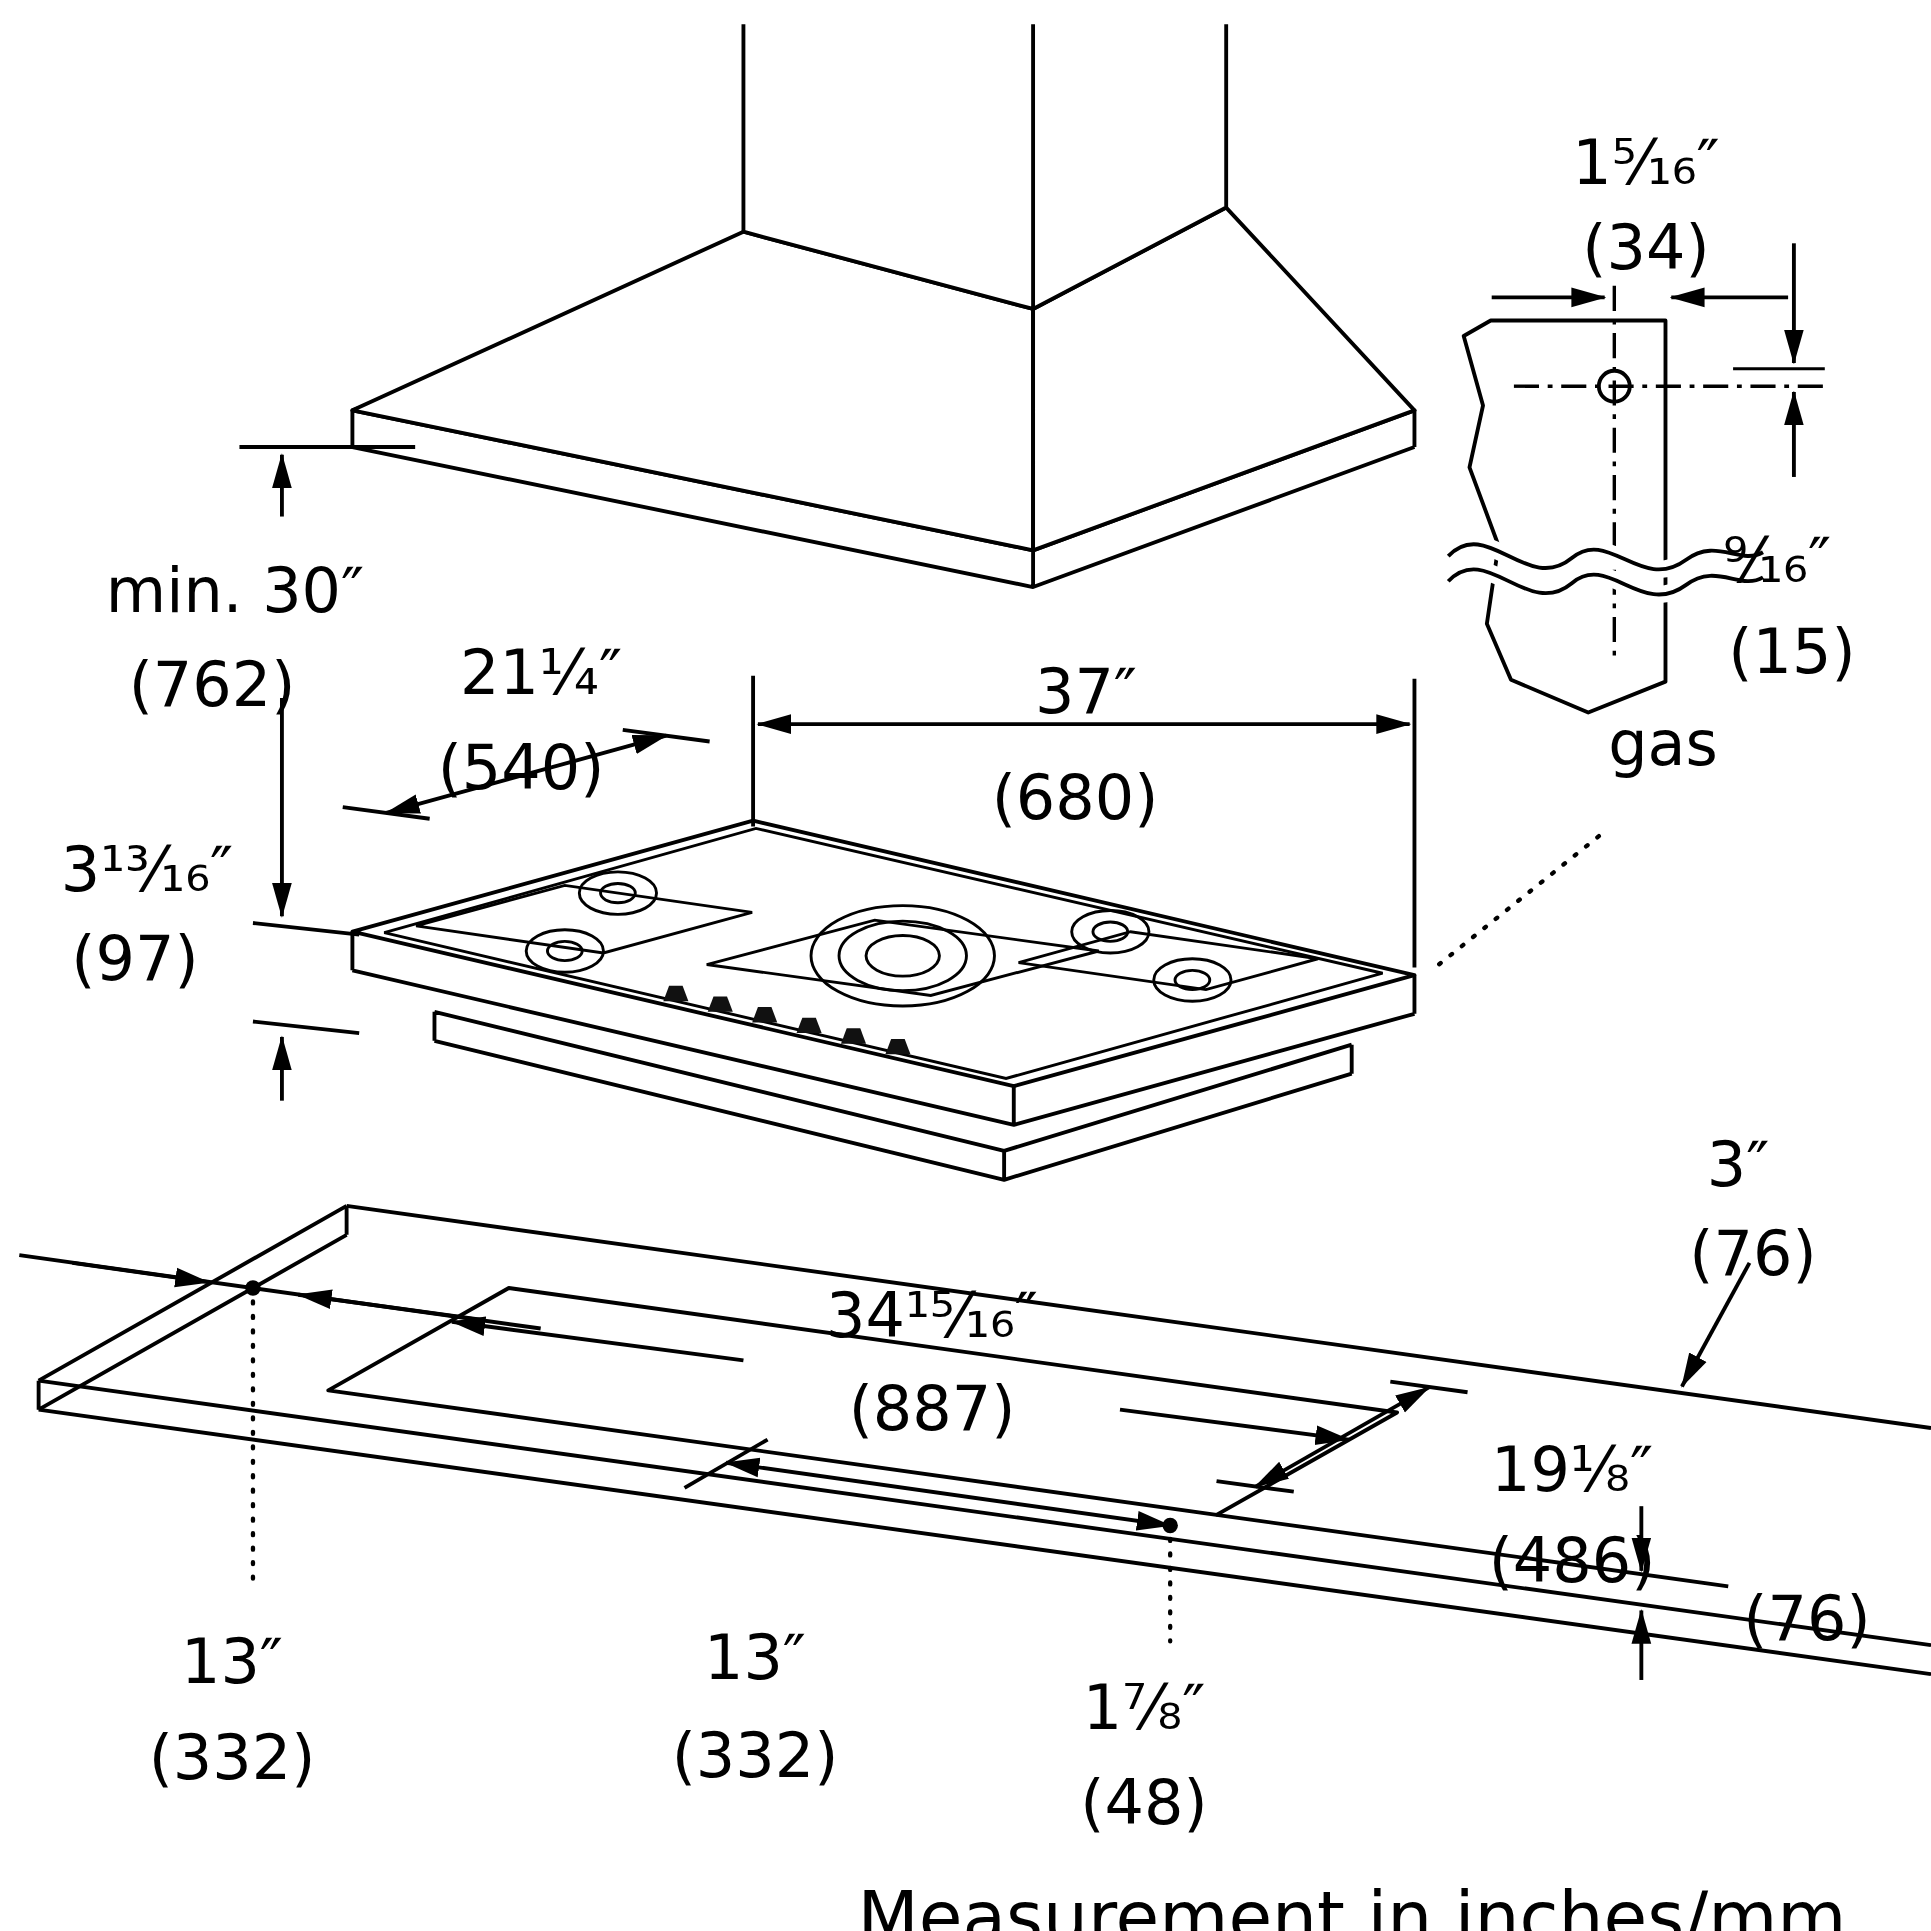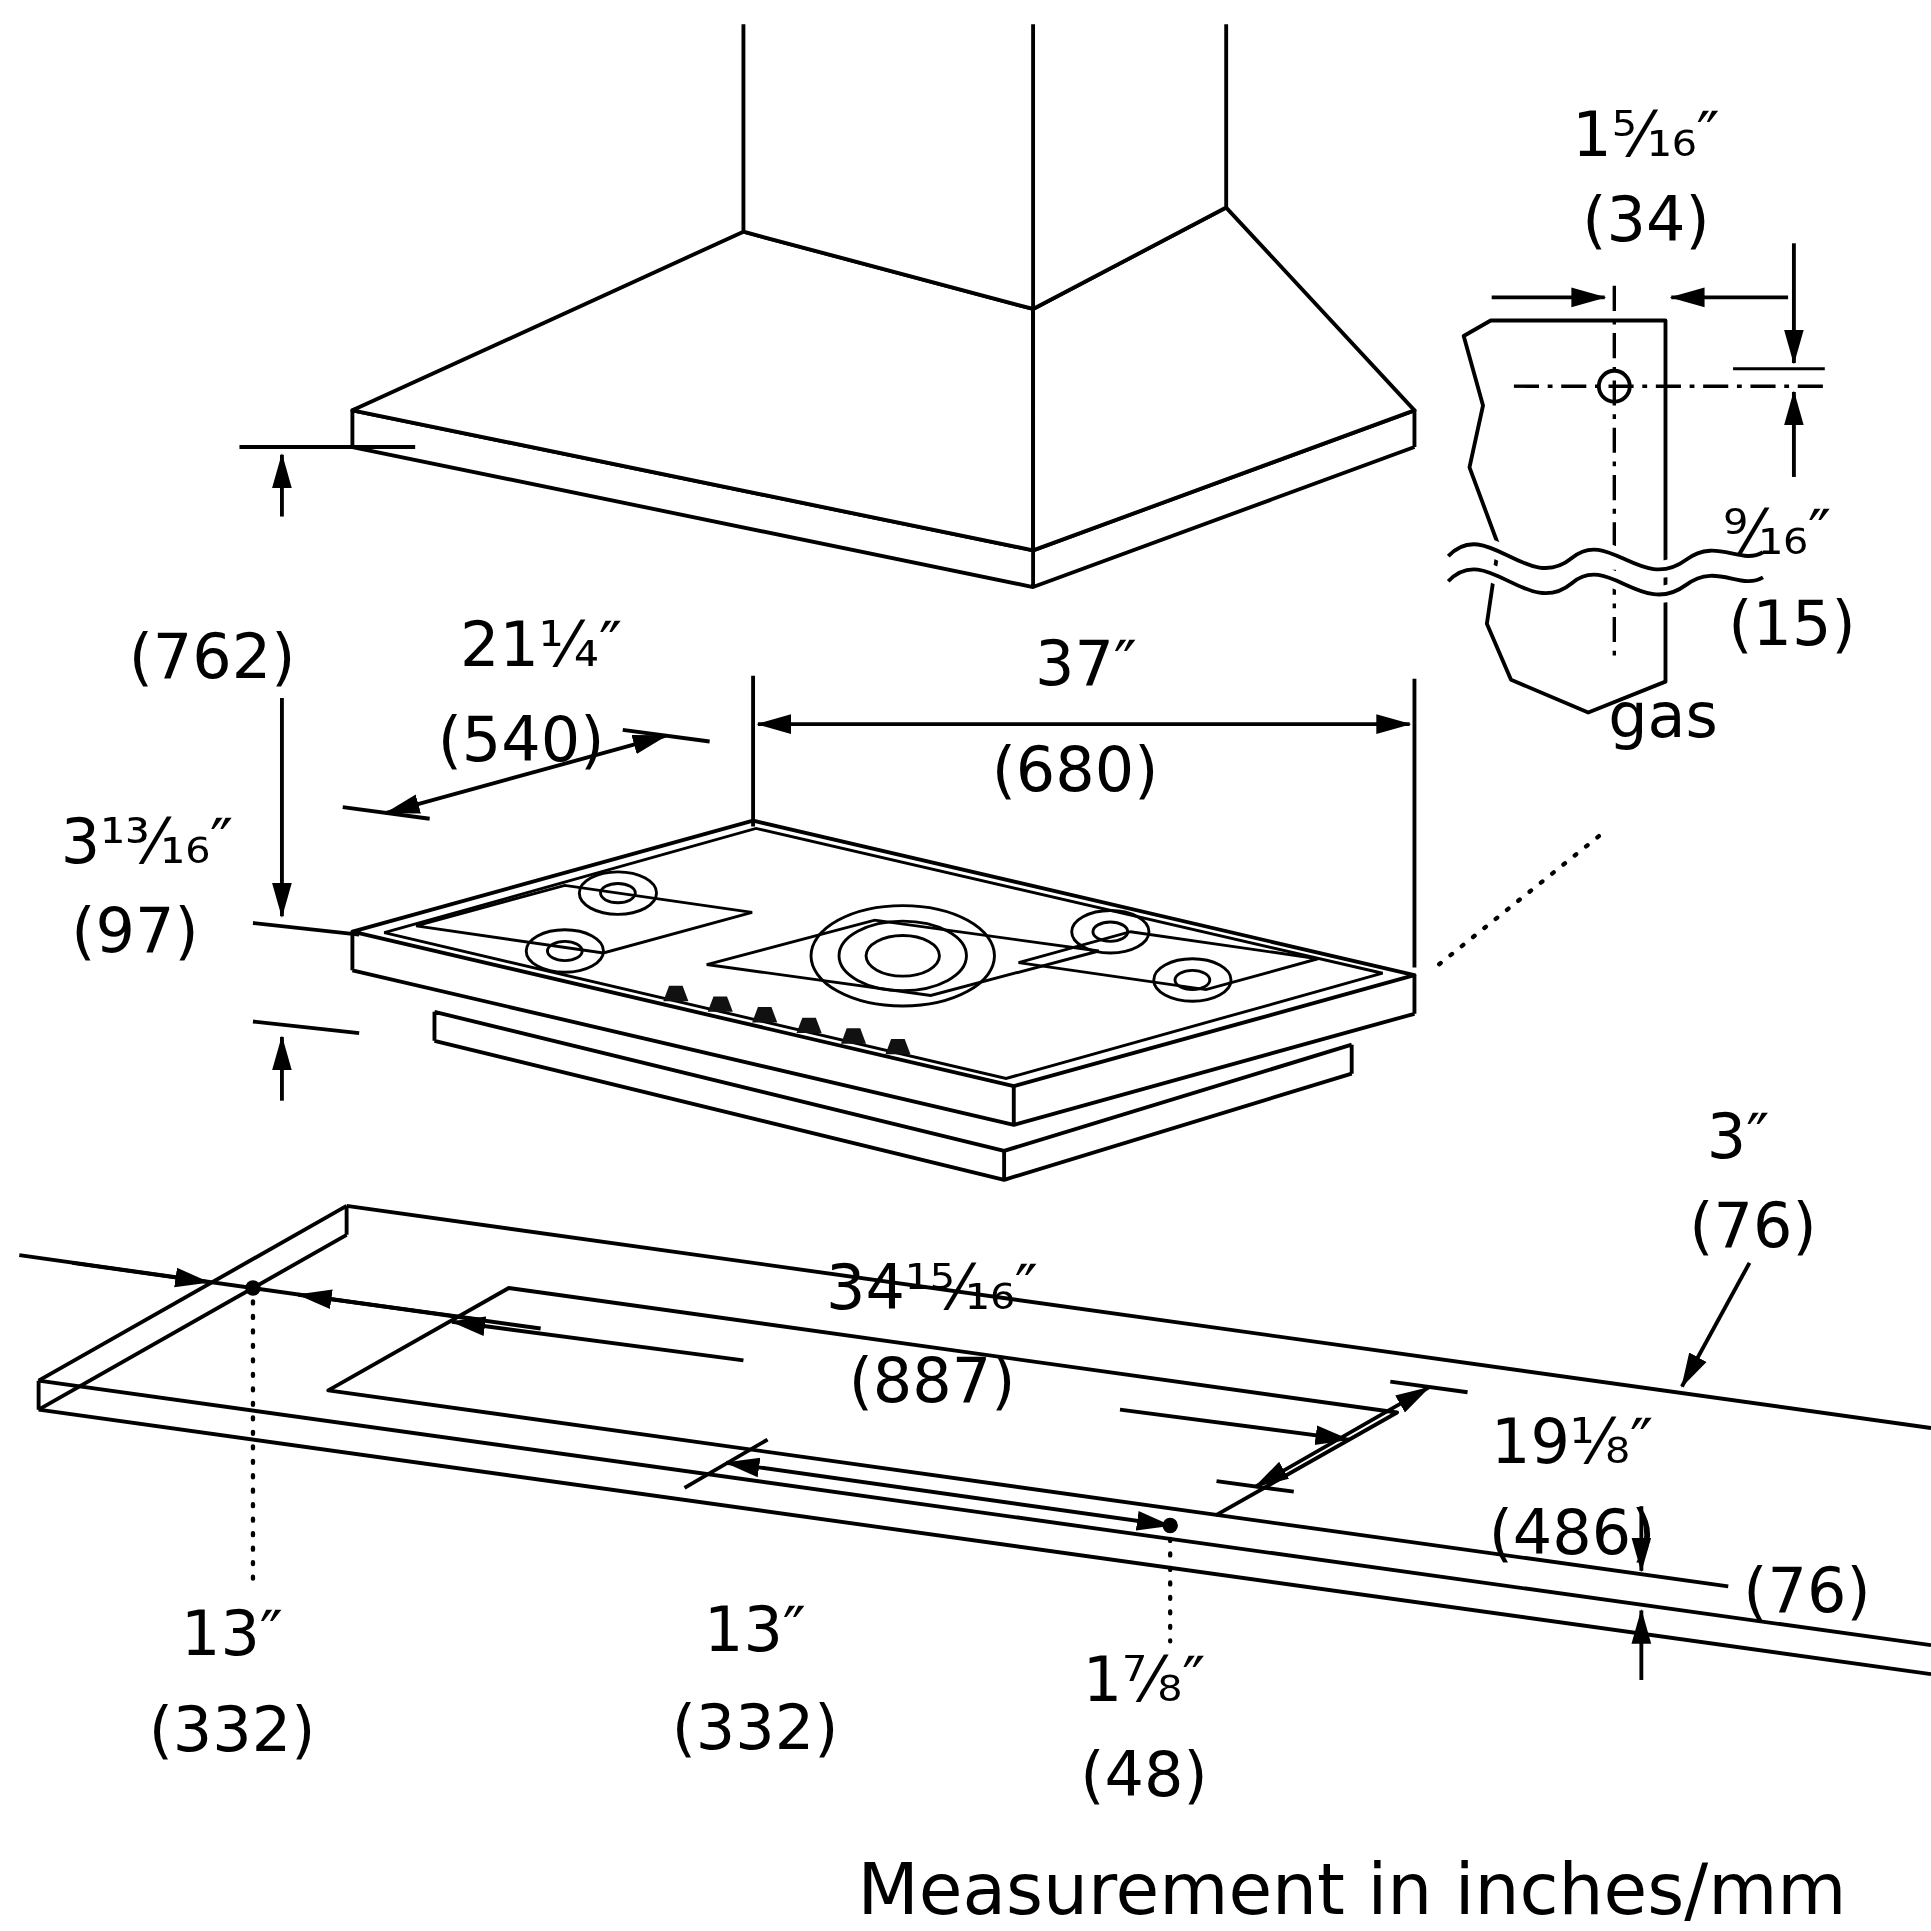--- a/index.html
+++ b/index.html
@@ -1,20 +1,20 @@
 <!DOCTYPE html>
 <html><head>
 <meta charset="utf-8">
 <style>
   html,body{margin:0;padding:0;background:#fff;}
   #canvas{position:relative;width:1931px;height:1931px;background:#ffffff;overflow:hidden;
           font-family:"DejaVu Sans","Liberation Sans",sans-serif;color:#000;}
   #drawing{position:absolute;left:0;top:0;}
   .lbl{position:absolute;transform:translate(-50%,-50%);font-size:62px;line-height:1.05;
-       white-space:nowrap;color:#000;}
+       white-space:nowrap;color:#000;margin-top:28px;}
   .footer{font-size:71px;}
   svg .ln{stroke:#000;stroke-width:4;fill:none;stroke-linejoin:round;}
   svg .thin{stroke:#000;stroke-width:3;fill:none;}
   svg .wfill{fill:#fff;stroke:#000;stroke-width:4;stroke-linejoin:round;}
   svg .fillonly{fill:#fff;stroke:none;}
   svg .dashdot{stroke:#000;stroke-width:3.5;fill:none;stroke-dasharray:26 9 5 9;}
   svg .dotted{stroke:#000;stroke-width:4.5;fill:none;stroke-dasharray:2 13;stroke-linecap:round;}
   svg .pipe-under{stroke:#fff;stroke-width:18;fill:none;}
   svg .knob{fill:#111;stroke:none;}
   svg .dot{fill:#000;stroke:none;}
@@ -159,20 +159,21 @@
 </svg>
 
 <div class="lbl" style="left:1646px;top:135px">1⁵⁄₁₆″</div>
 <div class="lbl" style="left:1646px;top:220px">(34)</div>
 
 <div class="lbl" style="left:1777px;top:533px">⁹⁄₁₆″</div>
 <div class="lbl" style="left:1792px;top:624px">(15)</div>
 
 <div class="lbl" style="left:1663px;top:716px">gas</div>
 
+<div class="lbl" style="left:235px;top:563px">min. 30″</div>
 <div class="lbl" style="left:212px;top:657px">(762)</div>
 
 <div class="lbl" style="left:541px;top:645px">21¹⁄₄″</div>
 <div class="lbl" style="left:521px;top:740px">(540)</div>
 
 <div class="lbl" style="left:1086px;top:664px">37″</div>
 <div class="lbl" style="left:1075px;top:770px">(680)</div>
 
 <div class="lbl" style="left:147px;top:842px">3¹³⁄₁₆″</div>
 <div class="lbl" style="left:135px;top:931px">(97)</div>

